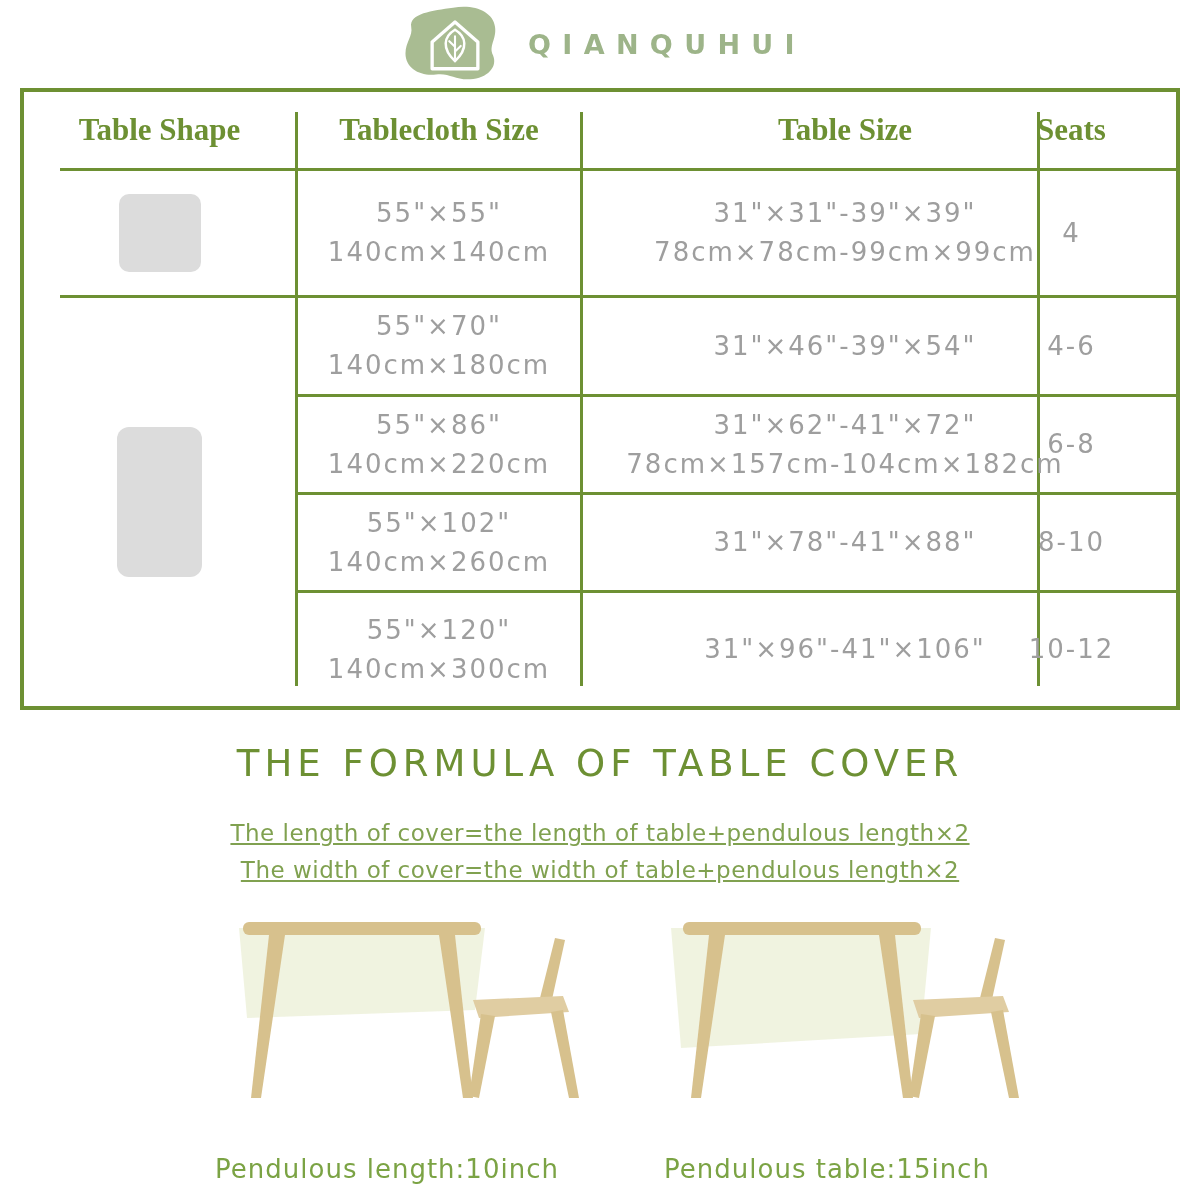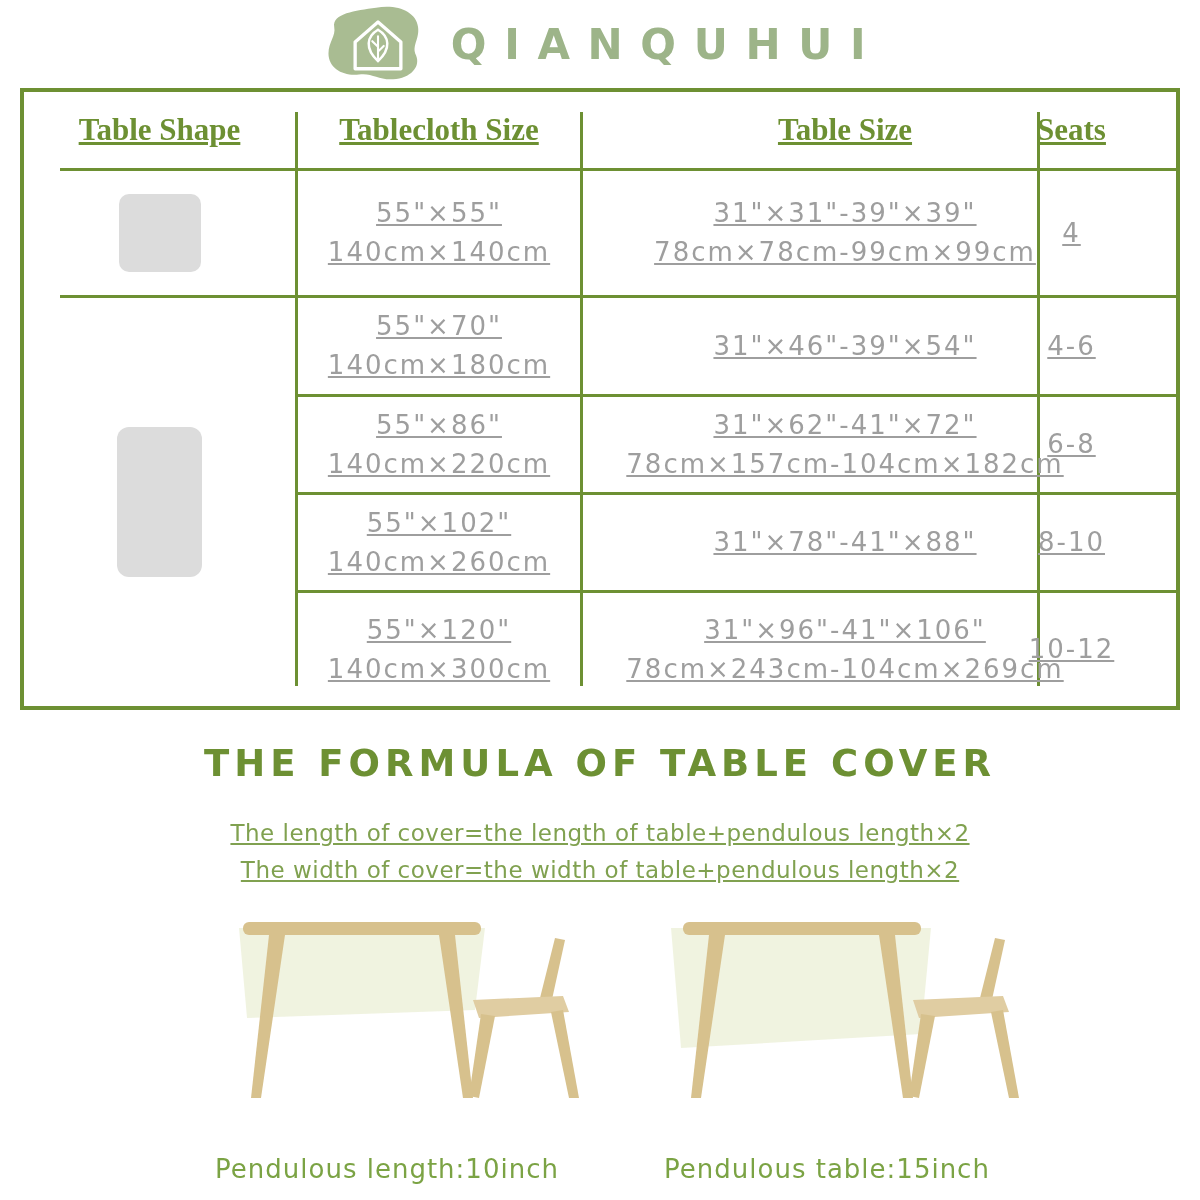--- a/index.html
+++ b/index.html
@@ -17,50 +17,50 @@
   *{margin:0;padding:0;box-sizing:border-box;}
   html,body{background:#fff;}
   .page{
     position:relative;width:1200px;height:1200px;background:#fff;overflow:hidden;
     font-family:"DejaVu Sans",sans-serif;
   }
   
   .logo{position:absolute;top:0;left:0;right:0;height:88px;display:flex;align-items:center;justify-content:center;}
   .logo svg{display:block;}
   .brand-name{
-    margin-left:12px;font-size:42px;font-weight:700;letter-spacing:0.42em;
+    margin-left:12px;font-size:27px;font-weight:700;letter-spacing:0.42em;
     color:var(--brand);
   }
   
   .size-box{position:absolute;left:20px;top:88px;width:1160px;height:622px;border:4px solid var(--green);}
   .vline{position:absolute;width:3px;top:20px;height:574px;background:var(--green);}
   .v1{left:271px}.v2{left:556px}.v3{left:1013px}
   .hline{position:absolute;height:3px;background:var(--green);right:0;}
   .h-head{top:76px;left:36px;}
   .h-r1{top:203px;left:36px;}
   .h-r2{top:302px;left:274px;}
   .h-r3{top:400px;left:274px;}
   .h-r4{top:498px;left:274px;}
-  .cell{position:absolute;display:flex;flex-direction:column;align-items:center;justify-content:center;text-align:center;text-decoration:underline;}
+  .cell{position:absolute;display:flex;flex-direction:column;align-items:center;justify-content:center;text-align:center;}
   .c1{left:0;width:271px}.c2{left:274px;width:282px}.c3{left:559px;width:524px}.c4{left:968px;width:159px}
   .rh{top:0;height:76px}
   .r1{top:79px;height:124px}
   .r2{top:206px;height:96px}
   .r3{top:305px;height:95px}
   .r4{top:403px;height:95px}
   .r5{top:501px;height:113px}
   .rshape{top:206px;height:408px}
   .th{font-family:"Liberation Serif","DejaVu Serif",serif;font-weight:700;font-size:31px;color:var(--green);}
   .num{color:var(--gray);font-size:26px;letter-spacing:2px;line-height:1.5;font-weight:400;}
   .num span{display:block;}
   .shape-square{width:82px;height:78px;border-radius:10px;background:var(--shape);}
   .shape-rect{width:85px;height:150px;border-radius:12px;background:var(--shape);}
   
   .formula{position:absolute;top:742px;left:0;right:0;text-align:center;}
-  .formula h2{font-size:37px;font-weight:700;letter-spacing:5px;color:var(--green);margin-bottom:30px;}
+  .formula h2{font-size:37px;font-weight:400;letter-spacing:5px;color:var(--green);margin-bottom:30px;}
   .formula p{font-size:23px;letter-spacing:0.5px;color:var(--formula);line-height:1.6;text-decoration:underline;}
   
   .illos{position:absolute;top:898px;left:0;right:0;display:flex;justify-content:center;padding-left:14px;}
   .illos figure{width:440px;text-align:center;}
   .illos svg{display:block;}
   .illos figcaption{margin-top:6px;font-size:26px;letter-spacing:1px;color:var(--label);}
 </style>
 </head>
 <body>
 
@@ -135,21 +135,20 @@
       <span>31"×78"-41"×88"</span>
     </div>
     <div class="cell r4 c4 num">8-10</div>
 
     <div class="cell r5 c2 num">
       <span>55"×120"</span>
       <span>140cm×300cm</span>
     </div>
     <div class="cell r5 c3 num">
       <span>31"×96"-41"×106"</span>
-      <span>78cm×243cm-104cm×269cm</span>
     </div>
     <div class="cell r5 c4 num">10-12</div>
   </section>
 
   <section class="formula">
     <h2>THE FORMULA OF TABLE COVER</h2>
     <p>The length of cover=the length of table+pendulous length×2</p>
     <p>The width of cover=the width of table+pendulous length×2</p>
   </section>
 

